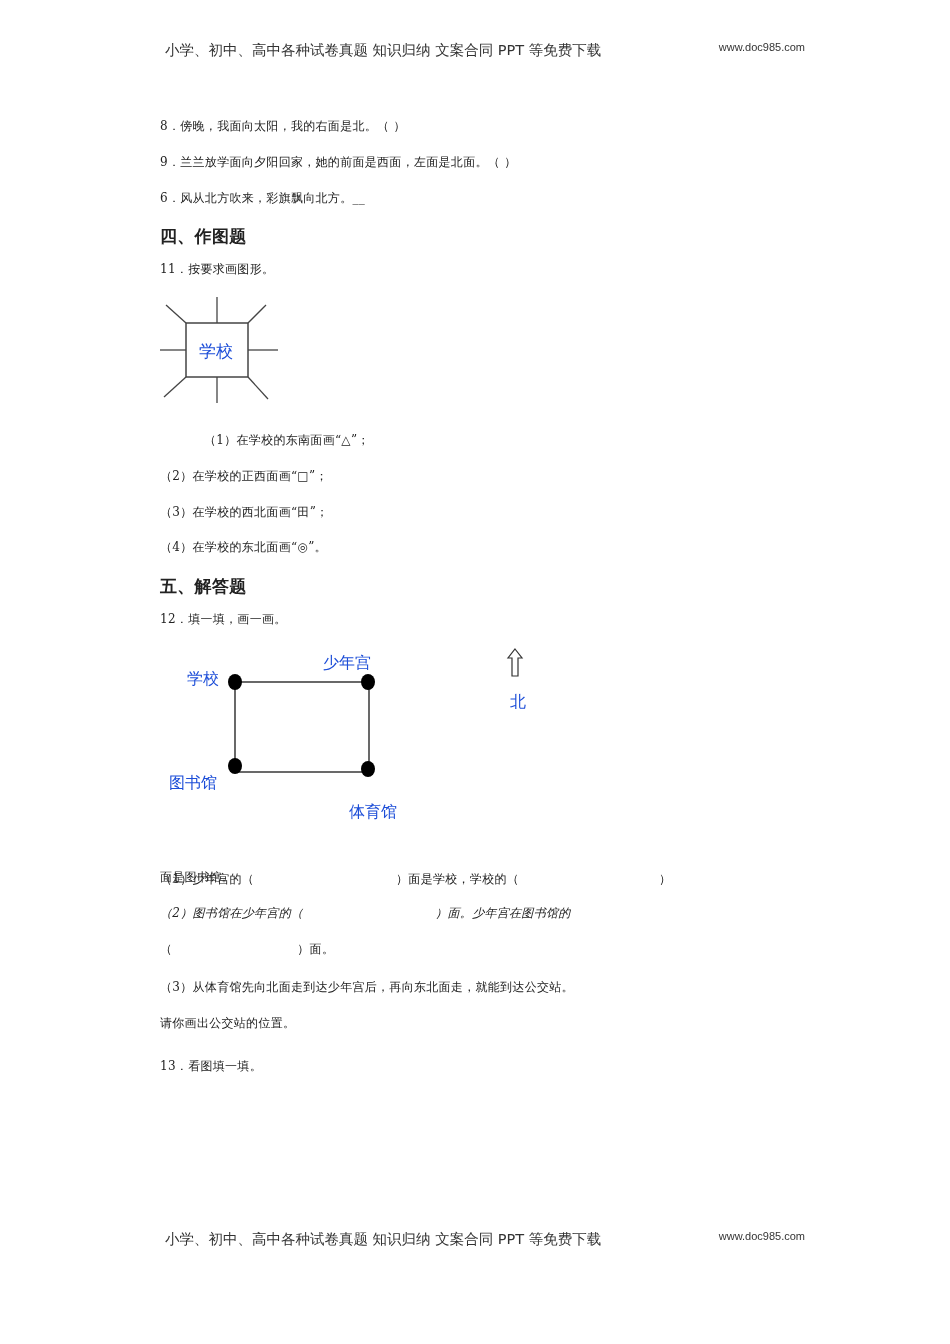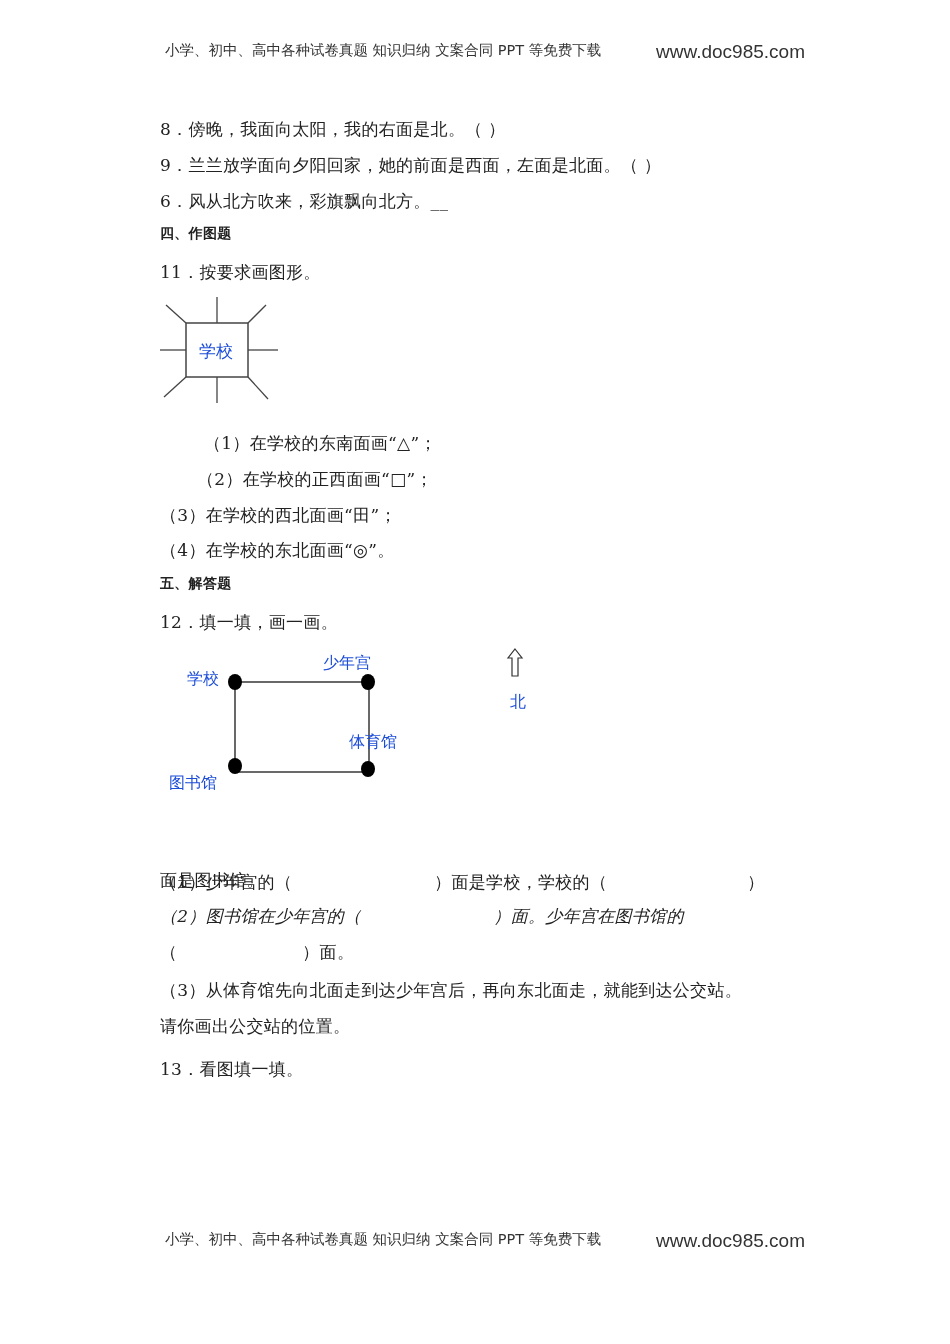--- a/index.html
+++ b/index.html
@@ -1,23 +1,23 @@
 <!DOCTYPE html>
 <html><head>
 <meta charset="utf-8">
 <style>
   html, body { margin: 0; padding: 0; background: #ffffff; }
   body { width: 950px; height: 1344px; position: relative; overflow: hidden;
          font-family: "DejaVu Serif", "Liberation Serif", serif; color: #222; }
   .hdr { position: absolute; left: 165px; width: 640px; font-size: 14.5px;
          font-family: "DejaVu Sans", "Liberation Sans", sans-serif; color: #333;
          display: flex; justify-content: space-between; white-space: nowrap; }
-  .hdr .url { font-family: "Liberation Sans", sans-serif; font-size: 19px; }
-  .line { position: absolute; left: 160px; font-size: 17px; white-space: nowrap; letter-spacing: 0.3px; }
-  .sec { font-weight: bold; font-family: Liberation Serif, serif; font-size: 14px; }
+  .hdr .url { font-family: "Liberation Sans", sans-serif; font-size: 11px; }
+  .line { position: absolute; left: 160px; font-size: 12px; white-space: nowrap; letter-spacing: 0.3px; }
+  .sec { font-weight: bold; font-family: Liberation Serif, serif; font-size: 17px; }
   .blank { display: inline-block; }
   .diagram { position: absolute; }
   .dlabel { position: absolute; font-family: "DejaVu Sans", "Liberation Sans", sans-serif; font-size: 16px; color: #1d4ed8; white-space: nowrap; }
 </style>
 </head>
 <body>
 
 <div class="hdr" style="top:41px;">
   <span>小学、初中、高中各种试卷真题  知识归纳  文案合同  PPT 等免费下载</span>
   <span class="url">www.doc985.com</span>
@@ -37,38 +37,38 @@
   <line x1="28" y1="55" x2="2" y2="55" stroke="#444" stroke-width="1.3"></line>
   <line x1="90" y1="55" x2="120" y2="55" stroke="#444" stroke-width="1.3"></line>
   <line x1="28" y1="28" x2="8" y2="10" stroke="#444" stroke-width="1.3"></line>
   <line x1="90" y1="28" x2="108" y2="10" stroke="#444" stroke-width="1.3"></line>
   <line x1="28" y1="82" x2="6" y2="102" stroke="#444" stroke-width="1.3"></line>
   <line x1="90" y1="82" x2="110" y2="104" stroke="#444" stroke-width="1.3"></line>
 </svg>
 <div class="dlabel" style="left:199px; top:340px; font-size:17px;">学校</div>
 
 <div class="line" style="top:432px;margin-left:44px;">（1）在学校的东南面画“△”；</div>
-<div class="line" style="top:468px;margin-left:37px;">（2）在学校的正西面画“□”；</div>
+<div class="line" style="top:468px;">（2）在学校的正西面画“□”；</div>
 <div class="line" style="top:504px;">（3）在学校的西北面画“田”；</div>
 <div class="line" style="top:539px;">（4）在学校的东北面画“◎”。</div>
 
 <div class="line sec" style="top:575px;">五、解答题</div>
 <div class="line" style="top:611px;">12．填一填，画一画。</div>
 
 <svg class="diagram" style="left:225px; top:672px;" width="155" height="110">
   <rect x="10" y="10" width="134" height="90" fill="none" stroke="#444" stroke-width="1.6"></rect>
   <ellipse cx="10" cy="10" rx="7" ry="8" fill="#000"></ellipse>
   <ellipse cx="143" cy="10" rx="7" ry="8" fill="#000"></ellipse>
   <ellipse cx="10" cy="94" rx="7" ry="8" fill="#000"></ellipse>
   <ellipse cx="143" cy="97" rx="7" ry="8" fill="#000"></ellipse>
 </svg>
 <div class="dlabel" style="left:187px; top:669px;">学校</div>
 <div class="dlabel" style="left:323px; top:653px;">少年宫</div>
 <div class="dlabel" style="left:169px; top:773px;">图书馆</div>
-<div class="dlabel" style="left:349px; top:732px;">体育馆</div>
+<div class="dlabel" style="left:349px; top:802px;">体育馆</div>
 
 <svg class="diagram" style="left:505px; top:648px;" width="20" height="30">
   <path d="M10 1 L17 10 L13 10 L13 28 L7 28 L7 10 L3 10 Z" fill="#fff" stroke="#333" stroke-width="1.2"></path>
 </svg>
 <div class="dlabel" style="left:510px; top:692px;">北</div>
 
 <div class="line" style="top:831px;margin-top:40px;">
   <span>（1）少年宫的（</span><span class="blank" style="width:142px;"></span><span>）面是学校，学校的（</span><span class="blank" style="width:140px;"></span><span>）</span>
 </div>
 <div class="line" style="top:869px;">面是图书馆。</div>

